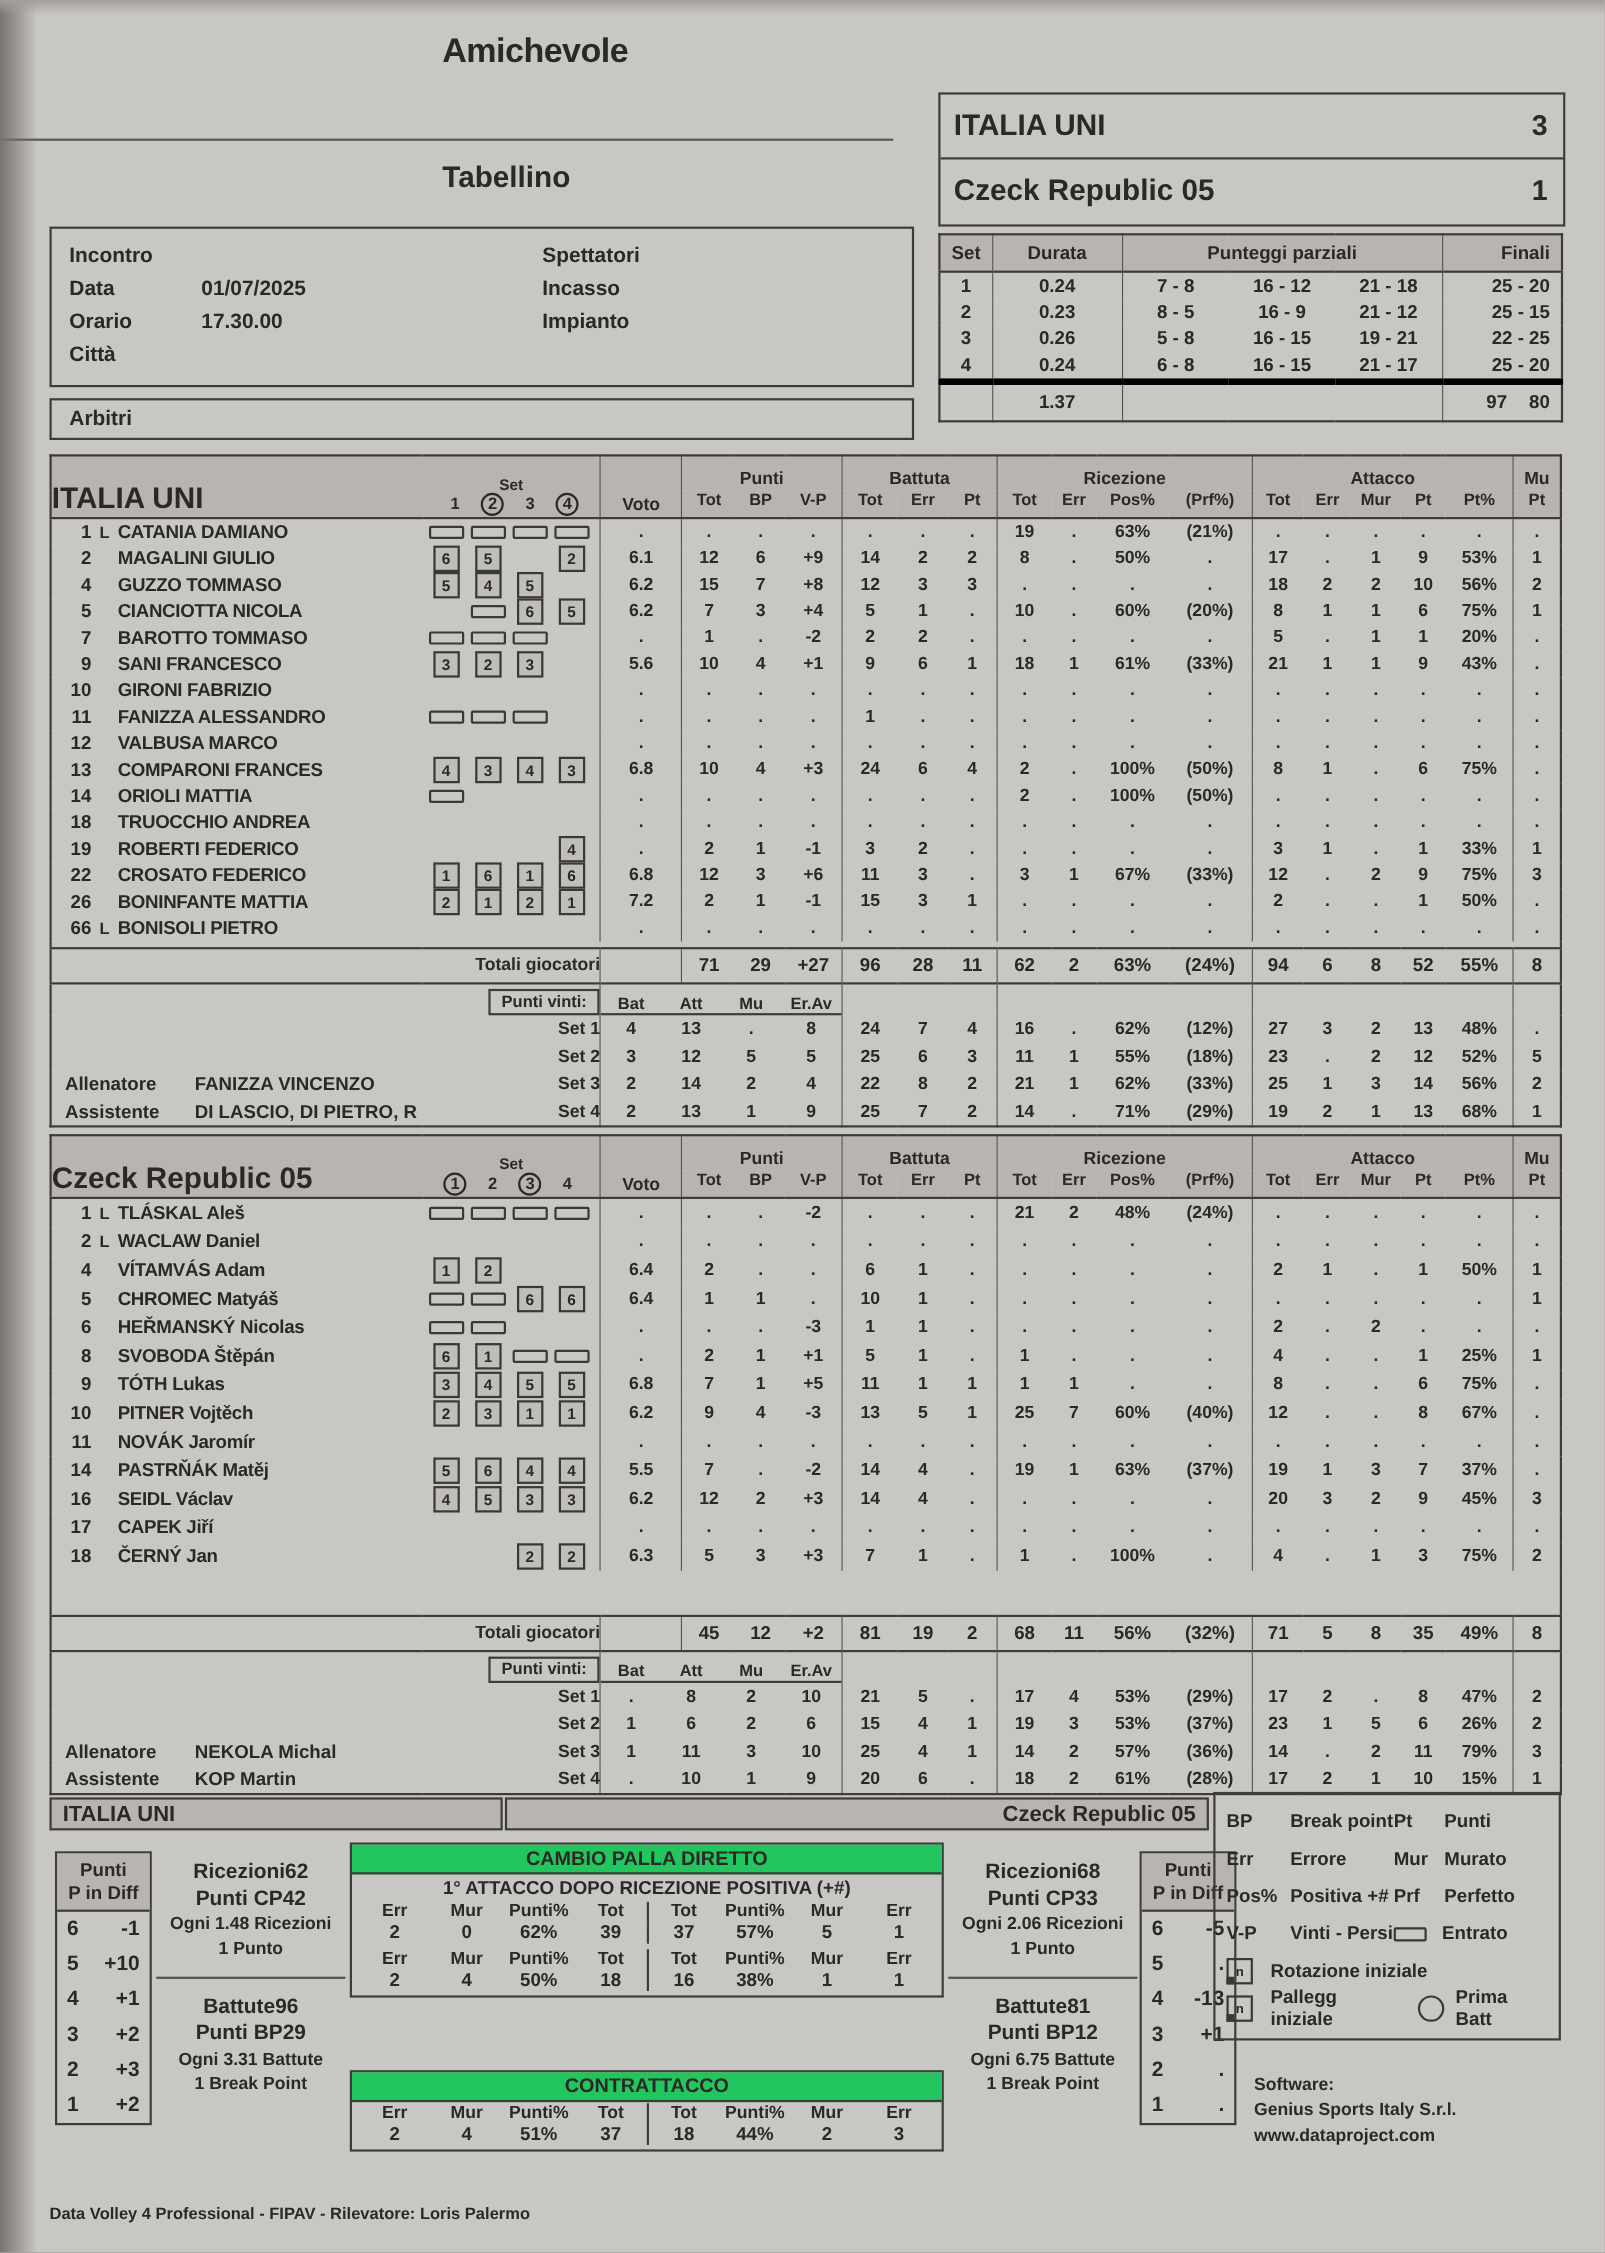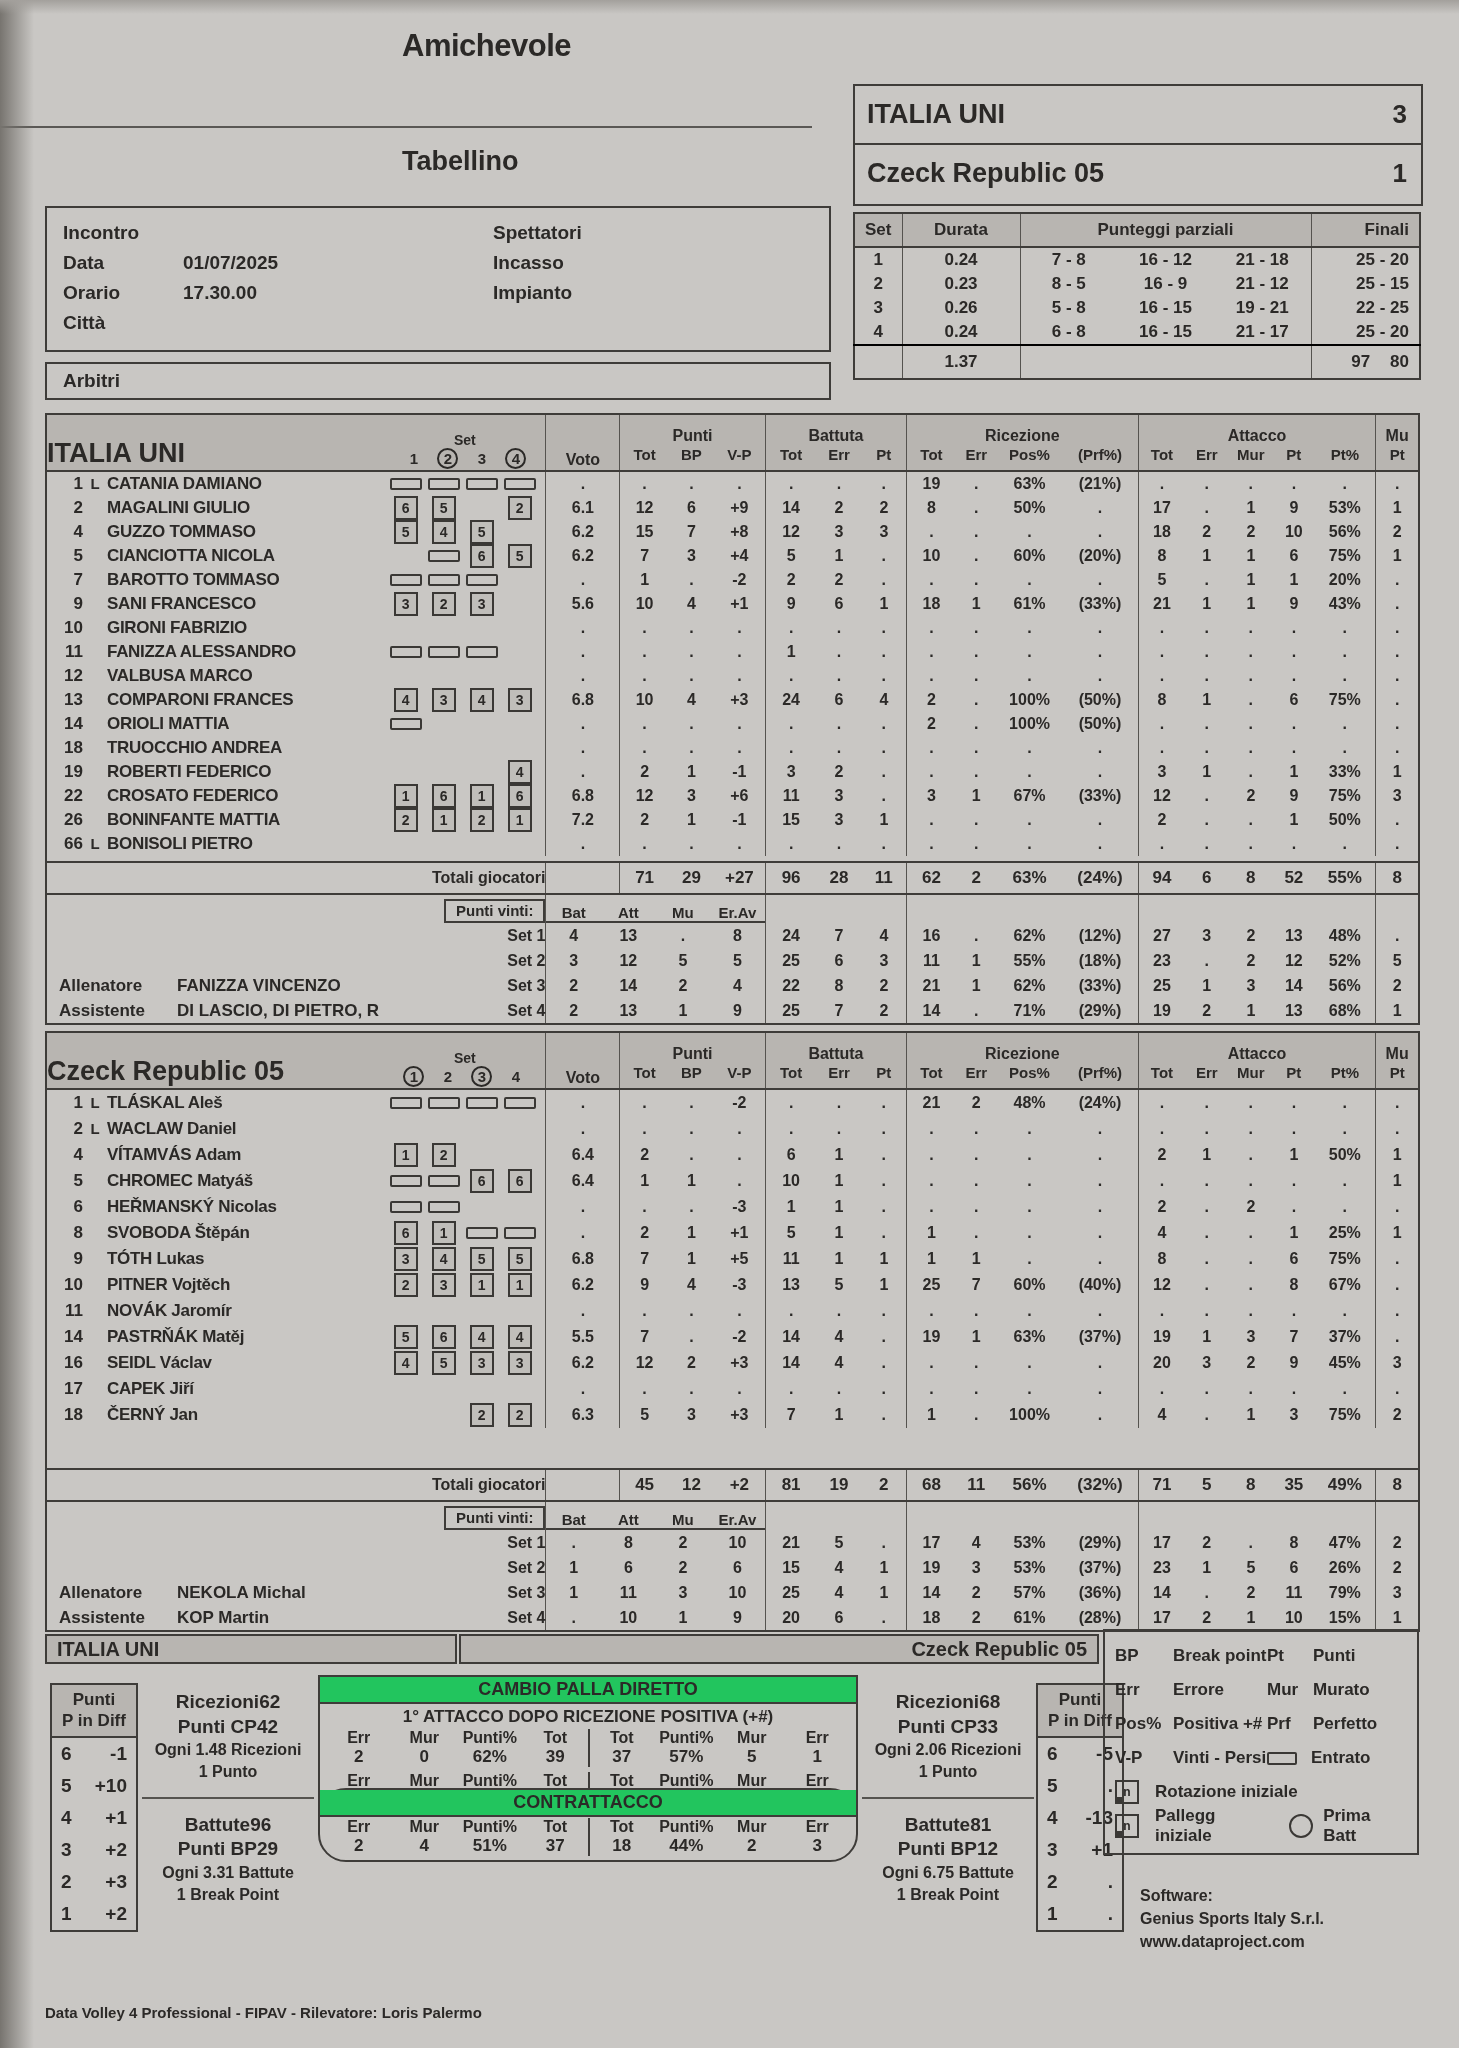--- a/index.html
+++ b/index.html
@@ -23,21 +23,21 @@
   .sname{font-size:27px;font-weight:700;}
   .ssets{font-size:26px;font-weight:700;}
 
   
   #settable{left:853px;top:212px;width:566px;border-collapse:collapse;table-layout:fixed;border:2.5px solid #3e3c39;}
   #settable th{background:#b8b5b1;font-size:17px;font-weight:700;height:32px;padding:0;border-bottom:2px solid #3e3c39;}
   #settable td{font-size:17px;font-weight:600;text-align:center;height:24px;padding:0;}
   #settable .fin{text-align:right;padding-right:10px;}
   #settable td.fin{font-weight:700;}
   #settable .bl{border-left:1.5px solid #55534f;}
-  #settable tfoot td{border-top:2px solid #000000;height:32px;}
+  #settable tfoot td{border-top:6px solid #000000;height:32px;}
   .gap2{margin-left:20px;}
 
   
   #incontro{left:45px;top:206px;width:786px;height:146px;border:2.5px solid #3e3c39;display:flex;padding:10px 0 0 16px;box-sizing:border-box;}
   .irow{display:flex;height:30px;align-items:center;}
   .ilab{width:120px;font-size:19px;font-weight:700;}
   .ival{font-size:19px;font-weight:600;}
   .ileft{width:430px;}
   #arbitri-box{left:45px;top:362px;width:786px;height:38px;border:2.5px solid #3e3c39;display:flex;align-items:center;padding-left:16px;box-sizing:border-box;font-size:19px;font-weight:700;}
 
@@ -93,21 +93,21 @@
   .pdrow{display:flex;justify-content:space-between;padding:5px 9px;font-size:19px;}
   .pdn{font-weight:700;} .pdv{font-weight:600;}
 
   .cppanel{width:172px;}
   #cp-home{left:142px;top:1690px;} #cp-away{left:862px;top:1690px;}
   .cprow{display:flex;justify-content:center;font-size:19px;font-weight:700;line-height:1.3;}
   .cpnote{text-align:center;font-size:16px;font-weight:600;line-height:1.35;}
   .cphr{border:none;border-top:2px solid #55534f;margin:14px 0;}
 
   .cbox{left:318px;width:540px;border:2.5px solid #3e3c39;box-sizing:border-box;}
-  #cambio{top:1675px;} #contra{top:1788px;border-radius:28px;}
+  #cambio{top:1675px;} #contra{top:1882px;}
   .ctitle{background:#22c55e;border-bottom:2px solid #3e3c39;text-align:center;font-size:18px;font-weight:700;padding:2px 0;}
   .csub{text-align:center;font-size:17px;font-weight:700;padding:3px 0 1px;}
   .cgrid{display:grid;grid-template-columns:repeat(8,1fr);padding:1px 6px 4px;}
   .cgrid span{text-align:center;}
   .ch{font-size:16px;font-weight:700;}
   .cv{font-size:17px;font-weight:600;}
   .mid{border-left:2px solid #3e3c39;}
 
   #legendbox{left:1103px;top:1629px;width:316px;height:226px;border:2.5px solid #3e3c39;box-sizing:border-box;padding:8px 10px;}
   .lrow{display:flex;align-items:center;height:34px;font-size:17px;}

